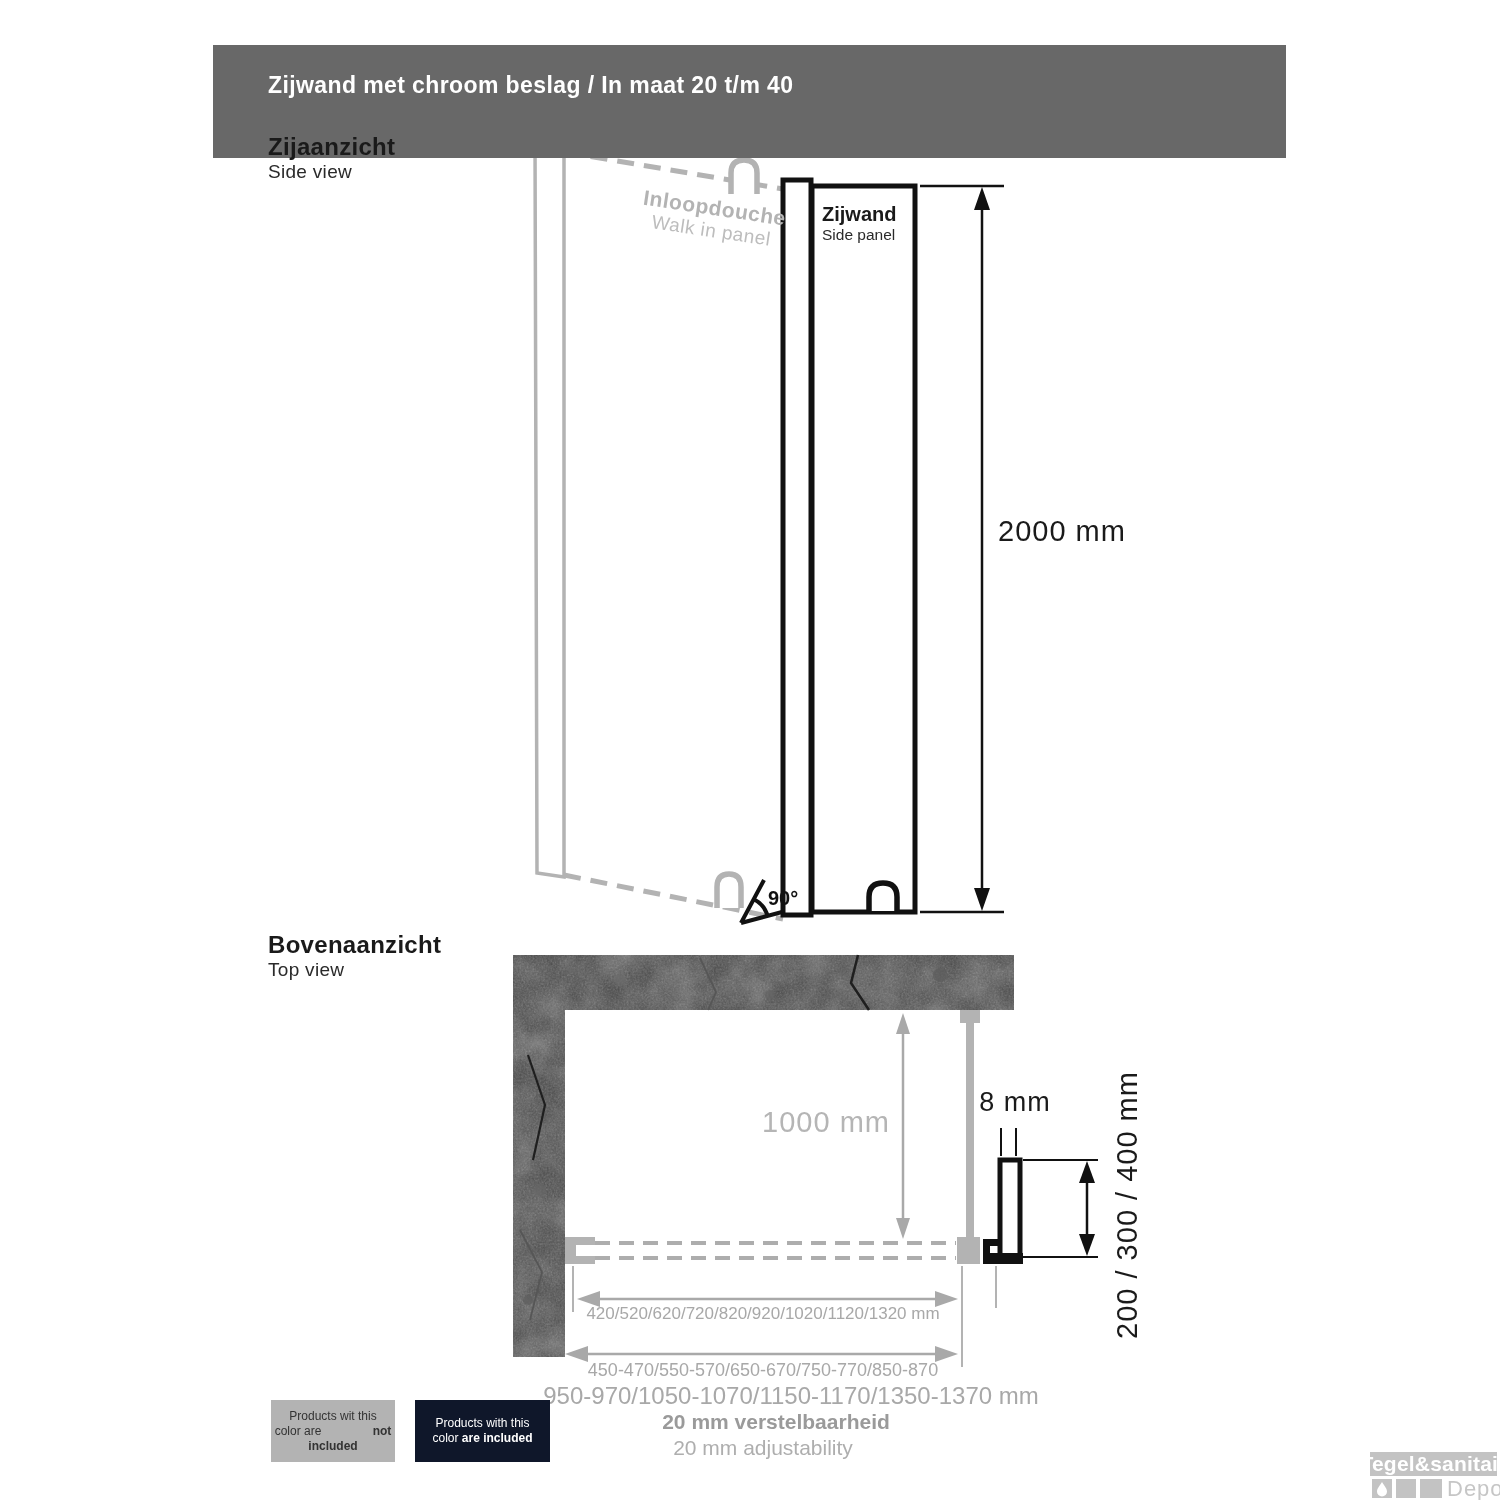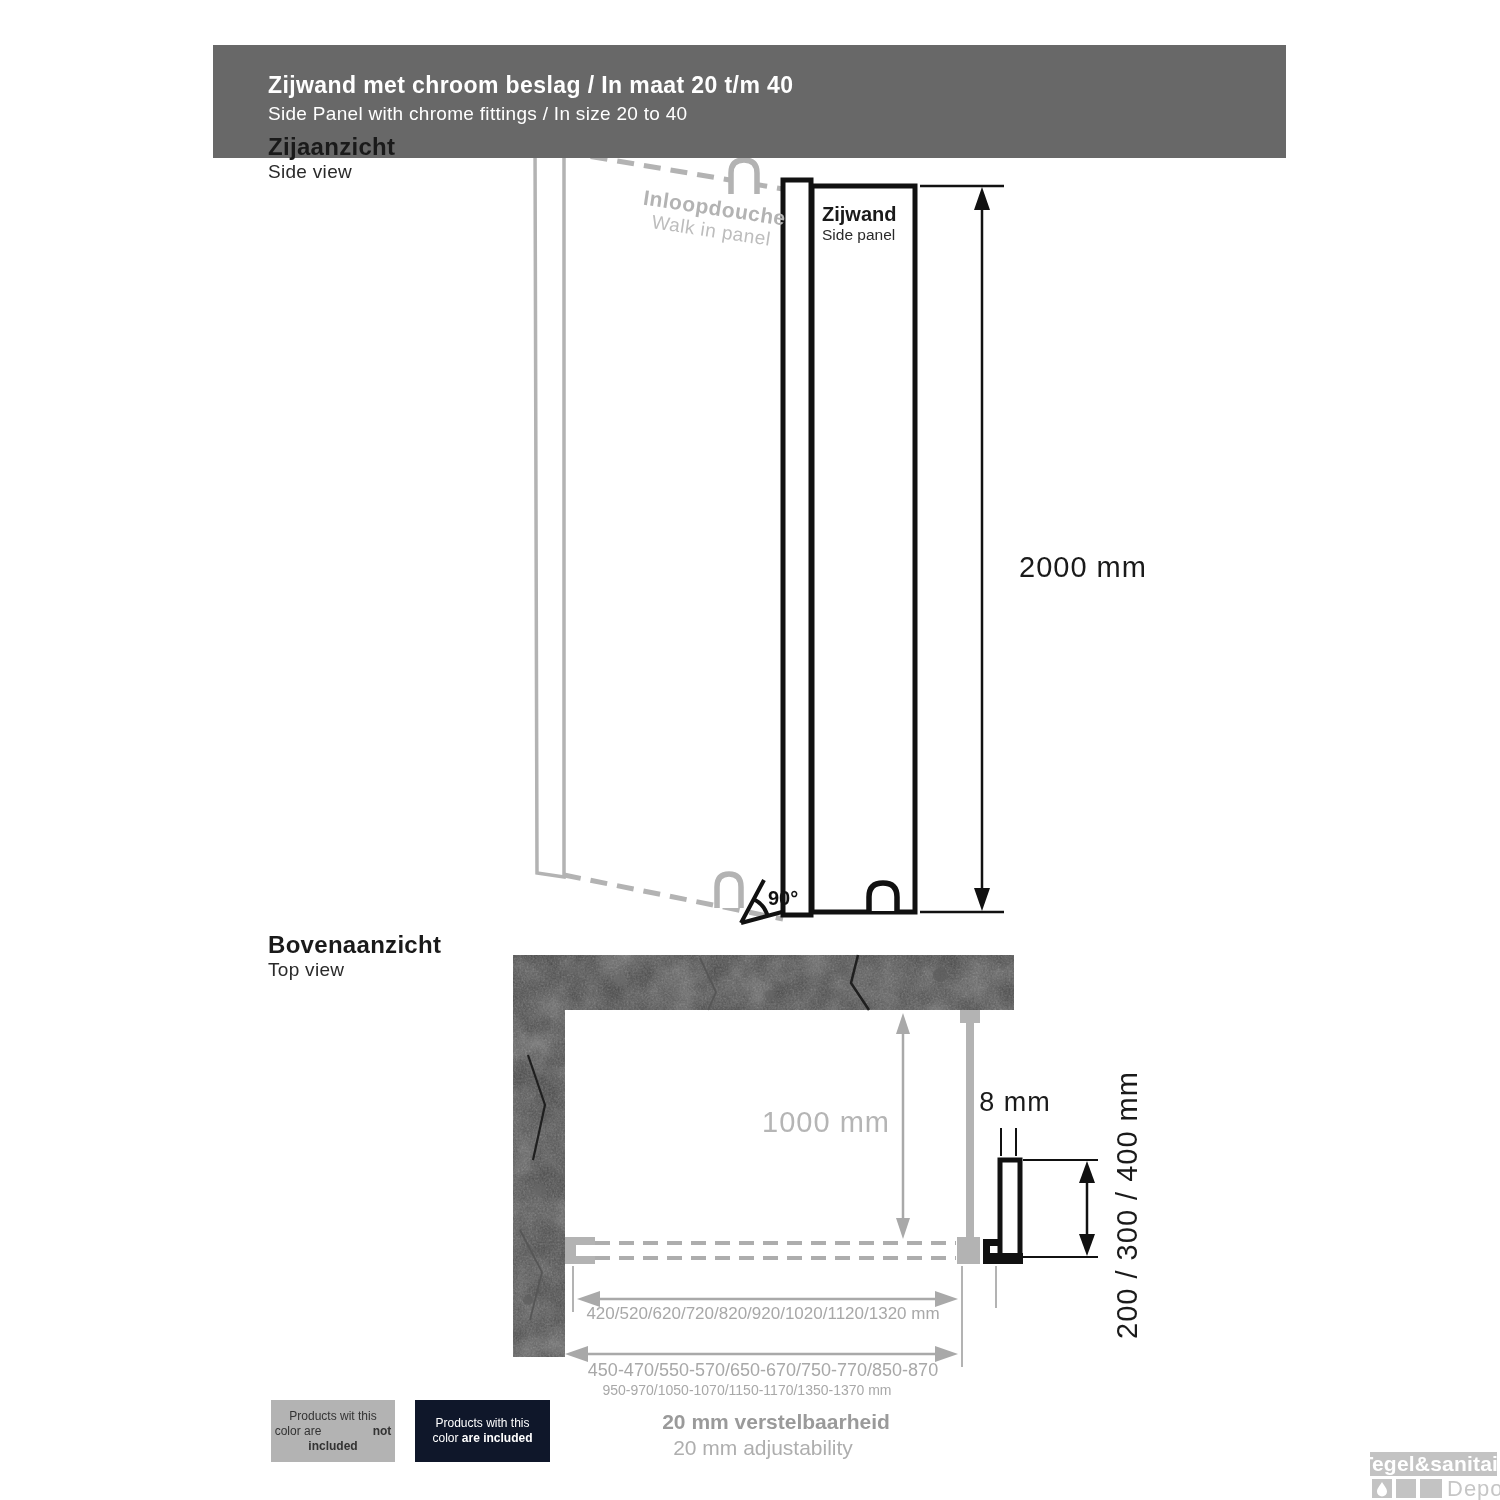--- a/index.html
+++ b/index.html
@@ -127,52 +127,51 @@
     <path d="M586,1299 H949" stroke="#a9a9a9" stroke-width="2.5"></path>
     <polygon points="577,1299 600,1291 600,1307" fill="#a9a9a9"></polygon>
     <polygon points="958,1299 935,1291 935,1307" fill="#a9a9a9"></polygon>
     <path d="M574,1354 H949" stroke="#a9a9a9" stroke-width="2.5"></path>
     <polygon points="565,1354 588,1346 588,1362" fill="#a9a9a9"></polygon>
     <polygon points="958,1354 935,1346 935,1362" fill="#a9a9a9"></polygon>
   </svg>
 
   <div class="abs hdr">
     <div class="hdr-title">Zijwand met chroom beslag / In maat 20 t/m 40</div>
-    <div class="hdr-sub">Side Panel with chrome fittings / In size 20 to 40</div>
   </div>
 
   <div class="abs sec-title" style="left:268px;top:133px;">Zijaanzicht</div>
   <div class="abs sec-sub" style="left:268px;top:161px;">Side view</div>
 
   <div class="abs rot" style="left:598px;top:196px;width:230px;text-align:center;transform:rotate(8.5deg);">
     <div class="gray-label-bold">Inloopdouche</div>
     <div class="gray-label">Walk in panel</div>
   </div>
 
   <div class="abs" style="left:822px;top:203px;">
     <div class="panel-name">Zijwand</div>
     <div class="panel-name-en">Side panel</div>
   </div>
 
-  <div class="abs dim-black" style="left:998px;top:551px;margin-left:21px;">2000 mm</div>
+  <div class="abs dim-black" style="left:998px;top:515px;">2000 mm</div>
 
   <div class="abs" style="left:768px;top:887px;font-size:20px;font-weight:bold;color:#111;">90°</div>
 
   <div class="abs sec-title" style="left:268px;top:931px;">Bovenaanzicht</div>
   <div class="abs sec-sub" style="left:268px;top:959px;">Top view</div>
 
   <div class="abs dim-gray" style="left:740px;top:1106px;width:150px;text-align:right;">1000 mm</div>
 
   <div class="abs dim-black" style="left:955px;top:1087px;width:120px;text-align:center;font-size:27px;">8 mm</div>
 
   <div class="abs dim-black rot" style="left:1127px;top:1205px;transform:translate(-50%,-50%) rotate(-90deg);">200 / 300 / 400 mm</div>
 
   <div class="abs row-label" style="left:513px;top:1304px;font-size:17px;">420/520/620/720/820/920/1020/1120/1320 mm</div>
   <div class="abs row-label" style="left:513px;top:1360px;font-size:18px;">450-470/550-570/650-670/750-770/850-870</div>
-  <div class="abs row-label" style="left:497px;top:1382px;font-size:14px;">950-970/1050-1070/1150-1170/1350-1370 mm</div>
+  <div class="abs row-label" style="left:541px;top:1382px;font-size:24px;">950-970/1050-1070/1150-1170/1350-1370 mm</div>
   <div class="abs row-label adj-bold" style="left:526px;top:1410px;">20 mm verstelbaarheid</div>
   <div class="abs row-label adj-reg" style="left:513px;top:1436px;">20 mm adjustability</div>
 
   <div class="abs legend-box legend-gray" style="left:271px;top:1400px;">
     <div>Products wit this</div>
     <div><span>color are </span><span style="font-weight:bold;padding-left:48px;">not</span></div>
     <div style="font-weight:bold;">included</div>
   </div>
   <div class="abs legend-box legend-black" style="left:415px;top:1400px;width:135px;">
     <div>Products with this</div>

